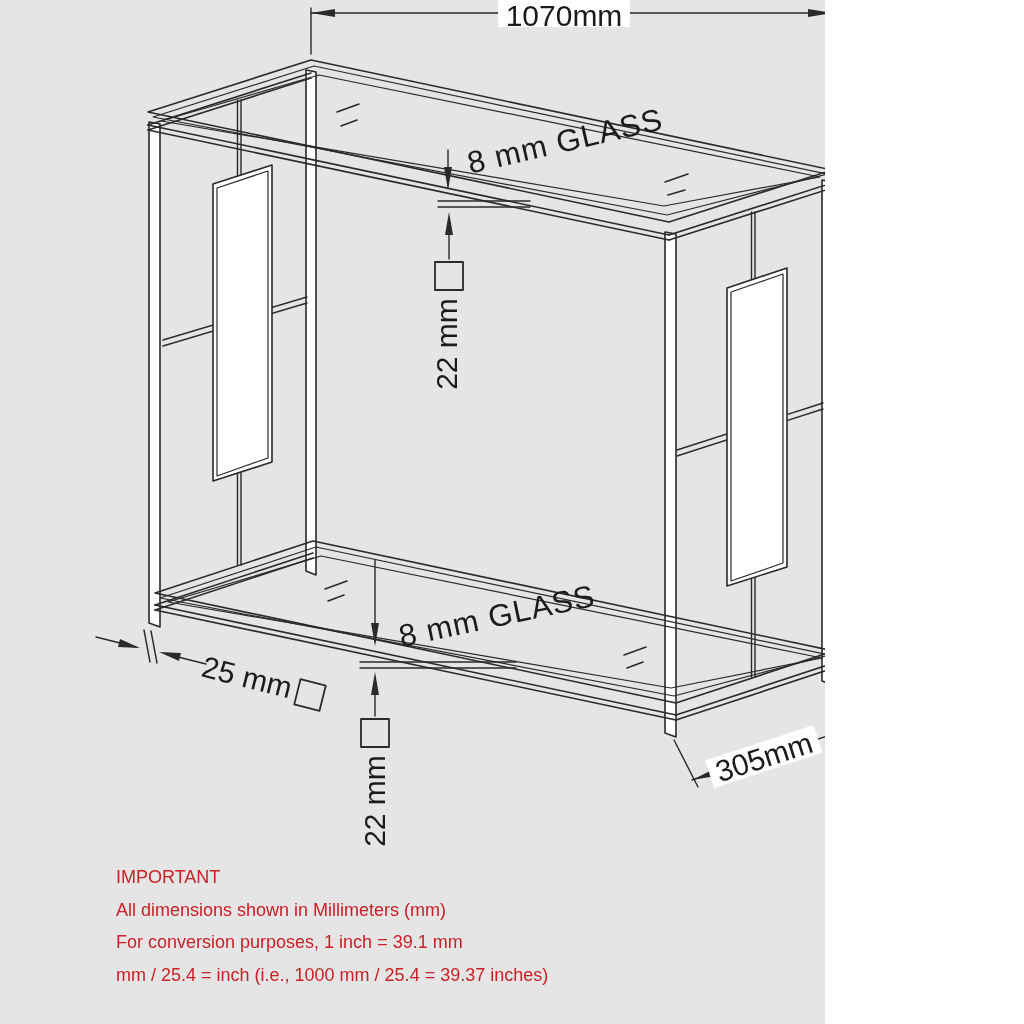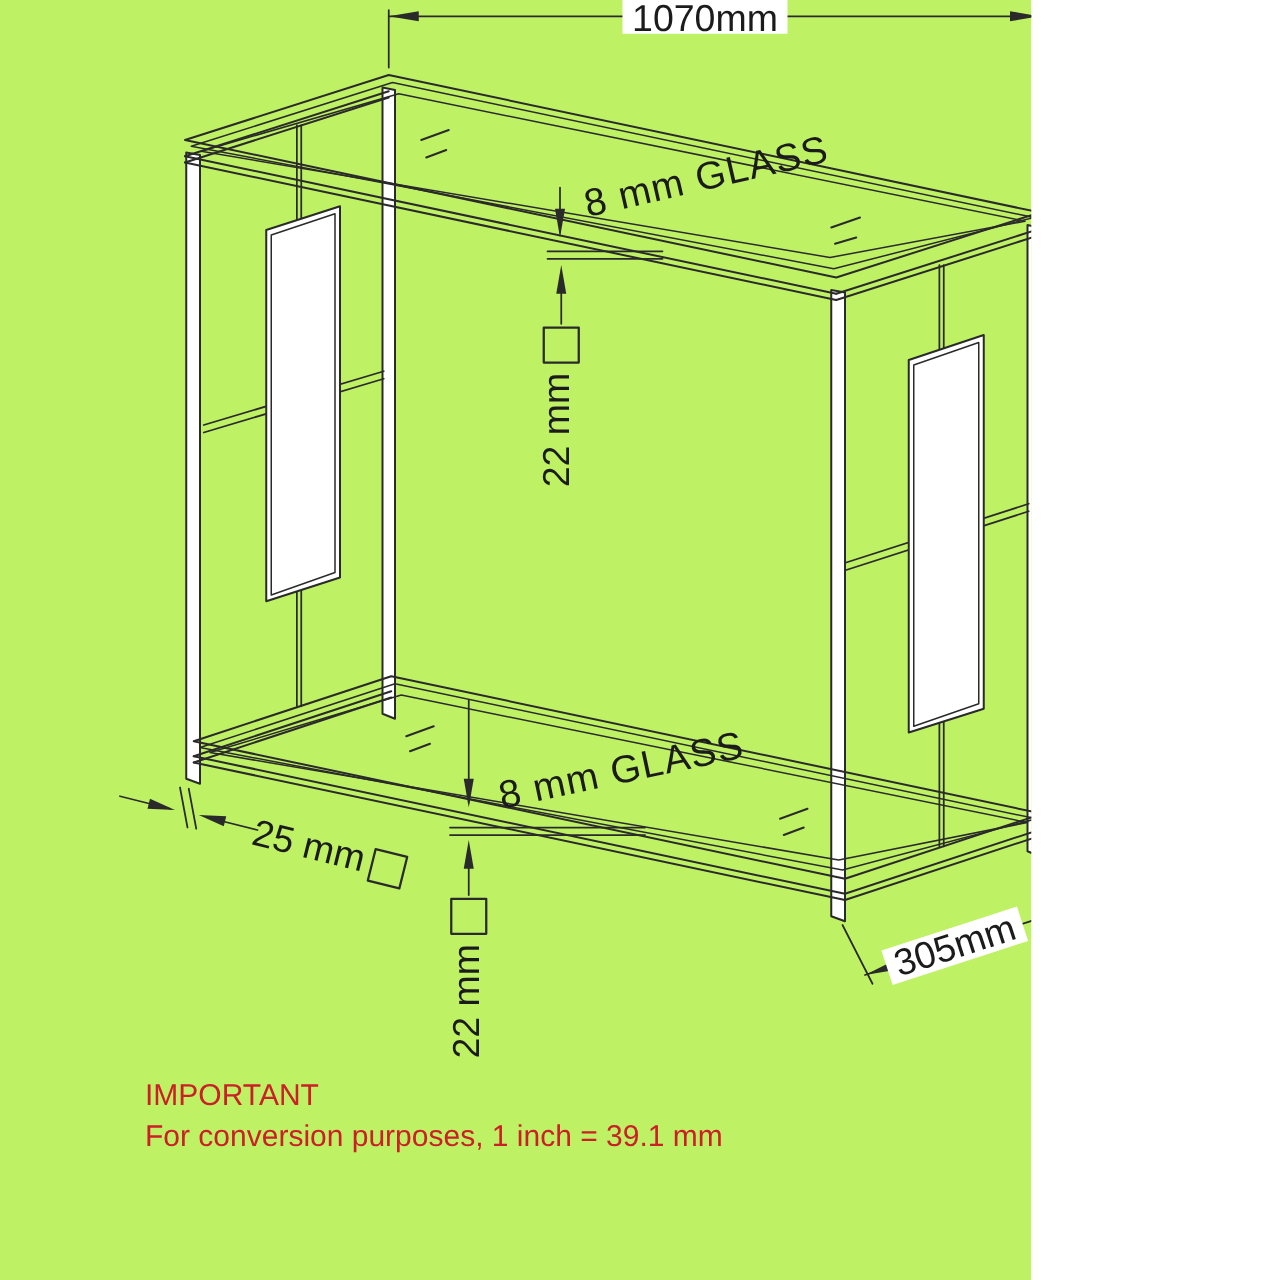--- a/index.html
+++ b/index.html
@@ -1,28 +1,28 @@
 <!DOCTYPE html>
 <html><head>
 <meta charset="utf-8">
 <style>
   html,body{margin:0;padding:0;background:#ffffff;}
   #stage{
-    position:relative;width:825px;height:1024px;background:#bef264;overflow:hidden;
+    position:relative;width:825px;height:1024px;background:#e5e5e5;overflow:hidden;
     font-family:"Liberation Sans", sans-serif;
   }
   svg text{
     font-family:"Liberation Sans", sans-serif;
     fill:#1b1b1b;
   }
   .dim-text{font-size:30px;}
   .glass-text{font-size:31px;letter-spacing:1px;}
   .notes{
     position:absolute;left:116px;top:861px;
-    color:#cb2027;font-size:24px;line-height:32.5px;white-space:nowrap;
+    color:#cb2027;font-size:18px;line-height:32.5px;white-space:nowrap;
   }
 </style>
 </head>
 <body>
 
 <div id="stage">
 
   <svg width="1024" height="1024" viewBox="0 0 1024 1024" stroke-linecap="round" stroke-linejoin="round">
 
     <g stroke="#2a2a2a" stroke-width="1.6" fill="#ffffff">
@@ -173,16 +173,18 @@
       <g transform="rotate(14 247 677)">
         <text class="dim-text" x="247" y="677" text-anchor="middle" dominant-baseline="central">25 mm</text>
       </g>
       <rect x="297" y="682" width="26" height="26" fill="none" stroke="#2a2a2a" stroke-width="1.8" transform="rotate(14 310 695)"></rect>
     </g>
   </svg>
 
   
   <div class="notes">
     <div>IMPORTANT</div>
+    <div>All dimensions shown in Millimeters (mm)</div>
     <div>For conversion purposes, 1 inch = 39.1 mm</div>
+    <div>mm / 25.4 = inch (i.e., 1000 mm / 25.4 = 39.37 inches)</div>
   </div>
 
 </div>
 
 </body></html>

